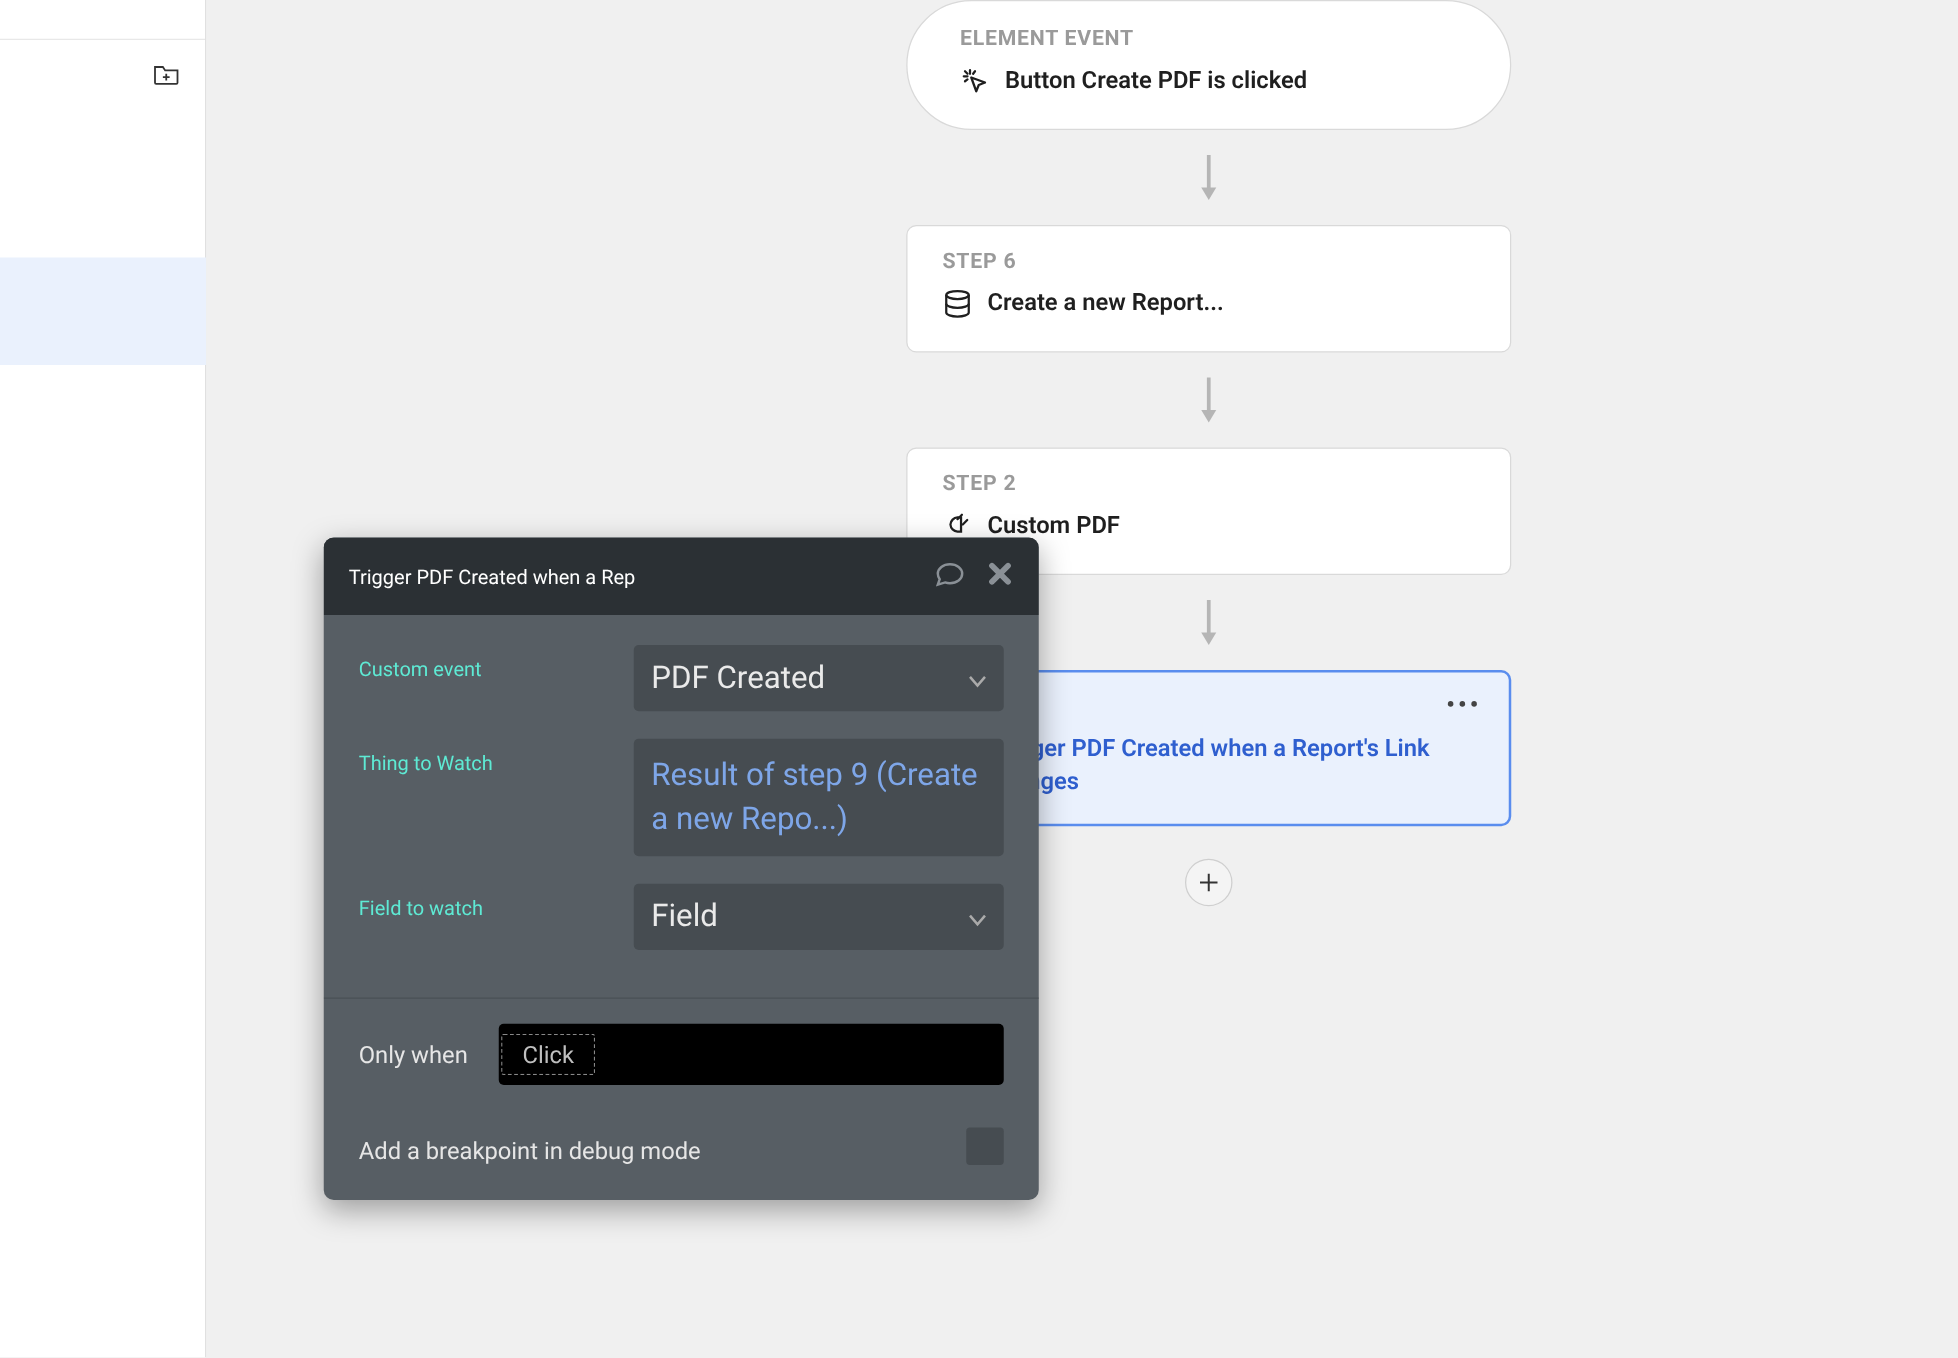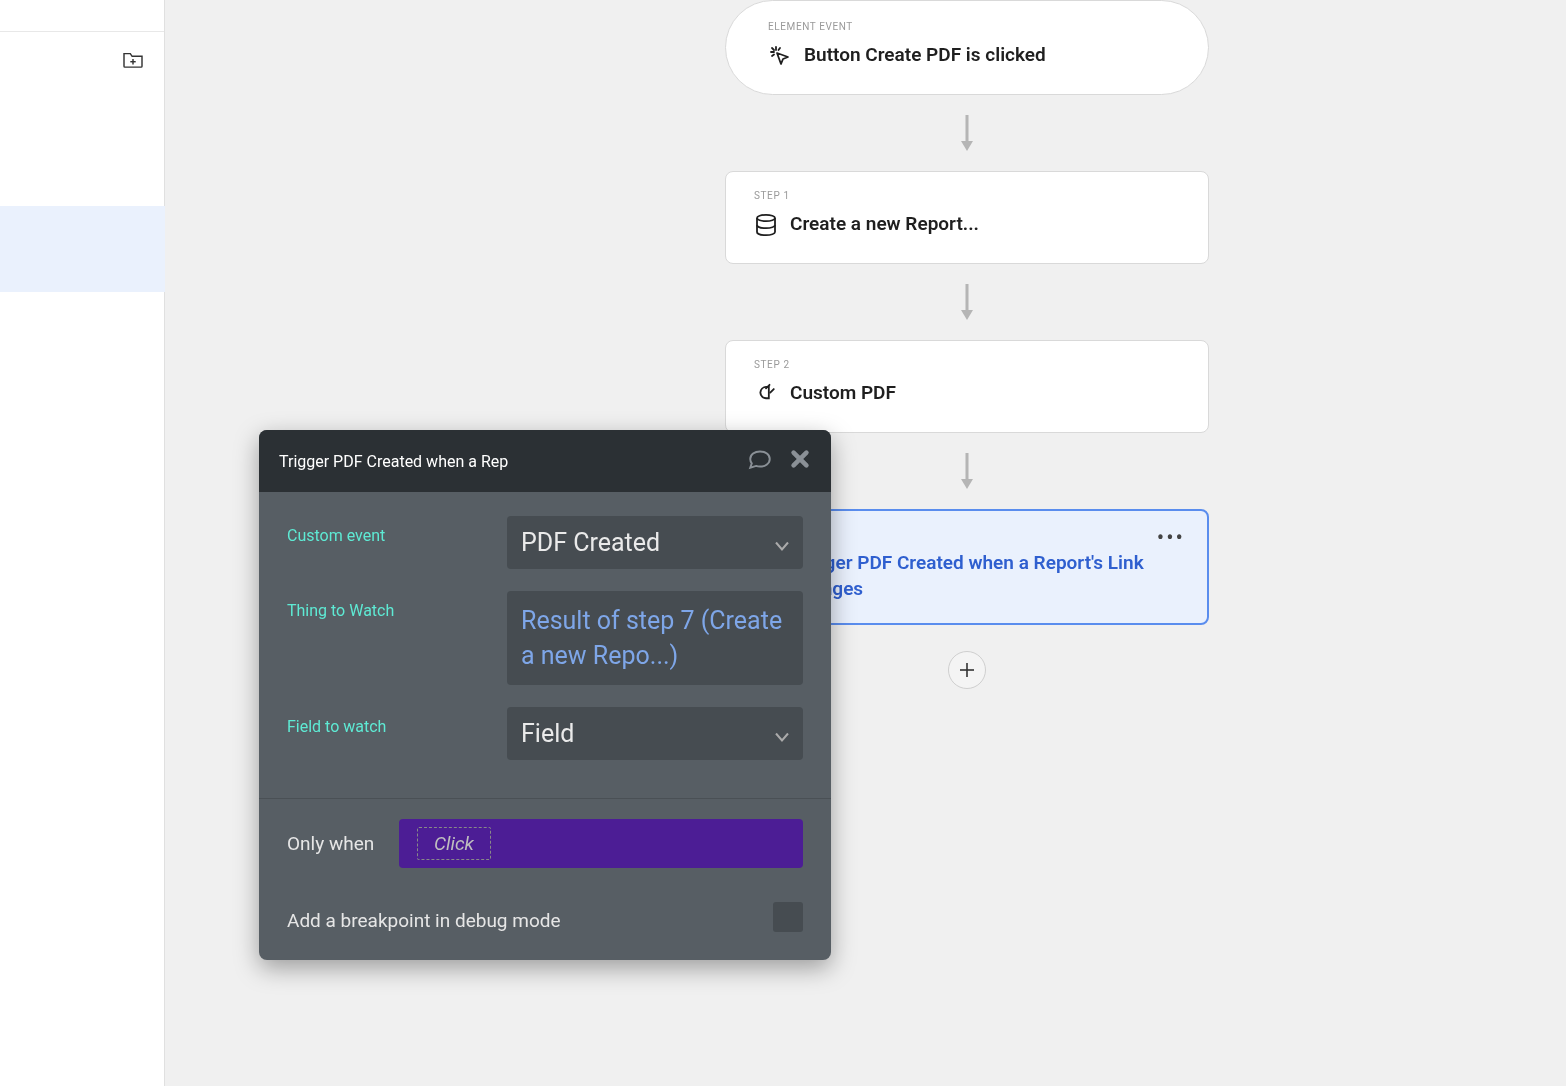--- a/index.html
+++ b/index.html
@@ -68,22 +68,22 @@
     background: #ffffff;
     border: 1px solid #d9d9d9;
     border-radius: 8px;
     padding: 18px 28px 22px 28px;
   }
   .node.event {
     border-radius: 999px;
     padding: 20px 42px 22px 42px;
   }
   .node .tag {
-    font-size: 10px;
-    font-weight: 400;
+    font-size: 17px;
+    font-weight: 700;
     letter-spacing: 0.6px;
     color: #9a9a9a;
     margin-bottom: 10px;
   }
   .node .line {
     display: flex;
     align-items: flex-start;
     gap: 12px;
   }
   .node .line .txt {
@@ -194,25 +194,24 @@
     top: 50%;
     transform: translateY(-50%);
   }
   .pselect.tall { line-height:1.4; padding-right: 20px;}
 
   .panel-divider { height:1px; background:#4a5055; margin: 6px 0 0 0; }
   .panel-foot { padding: 20px 28px 28px 28px; }
   .orow { display:flex; align-items:center; margin-bottom: 34px; }
   .orow .plabel { flex:0 0 112px; font-size:19px; color:#e6e6e6; }
   .click-box {
-    background:#4c1d95;
+    background:#000000;
     border-radius:4px;
-    padding: 8px 18px;
+    padding: 8px 2px;
     flex:1;
-    font-style:italic;
   }
   .click-inner {
     display:inline-block;
     border:1px dashed #888;
     color:#bfbfbf;
     font-size:19px;
     padding: 4px 16px;
     border-radius:2px;
     cursor:pointer;
   }
@@ -264,21 +263,21 @@
     </div>
 
     <div class="arrow">
       <svg width="18" height="40" viewBox="0 0 18 40">
           <line x1="9" y1="2" x2="9" y2="30" stroke="#b5b5b5" stroke-width="3"></line>
           <path d="M3 28 L9 38 L15 28" fill="#b5b5b5"></path>
         </svg>
     </div>
 
     <div class="node">
-      <div class="tag">STEP 1</div>
+      <div class="tag">STEP 6</div>
       <div class="line">
         <span class="icon">
           <svg width="24" height="24" viewBox="0 0 24 24" fill="none" stroke="#1f1f1f" stroke-width="1.8">
             <ellipse cx="12" cy="5" rx="9" ry="3.2"></ellipse>
             <path d="M3 5 V12 c0 1.8 4 3.2 9 3.2 s9 -1.4 9 -3.2 V5"></path>
             <path d="M3 12 V19 c0 1.8 4 3.2 9 3.2 s9 -1.4 9 -3.2 V12"></path>
           </svg>
         </span>
         <span class="txt">Create a new Report...</span>
       </div>
@@ -365,21 +364,21 @@
                 </svg>
             </span>
           </div>
         </div>
       </div>
 
       <div class="prow">
         <div class="plabel">Thing to Watch</div>
         <div class="pcontrol">
           <div class="pselect link tall">
-            <span>Result of step 7 (Create a new Repo...)</span>
+            <span>Result of step 9 (Create a new Repo...)</span>
           </div>
         </div>
       </div>
 
       <div class="prow">
         <div class="plabel">Field to watch</div>
         <div class="pcontrol">
           <div class="pselect">
             <span>Field</span>
             <span class="chev">

